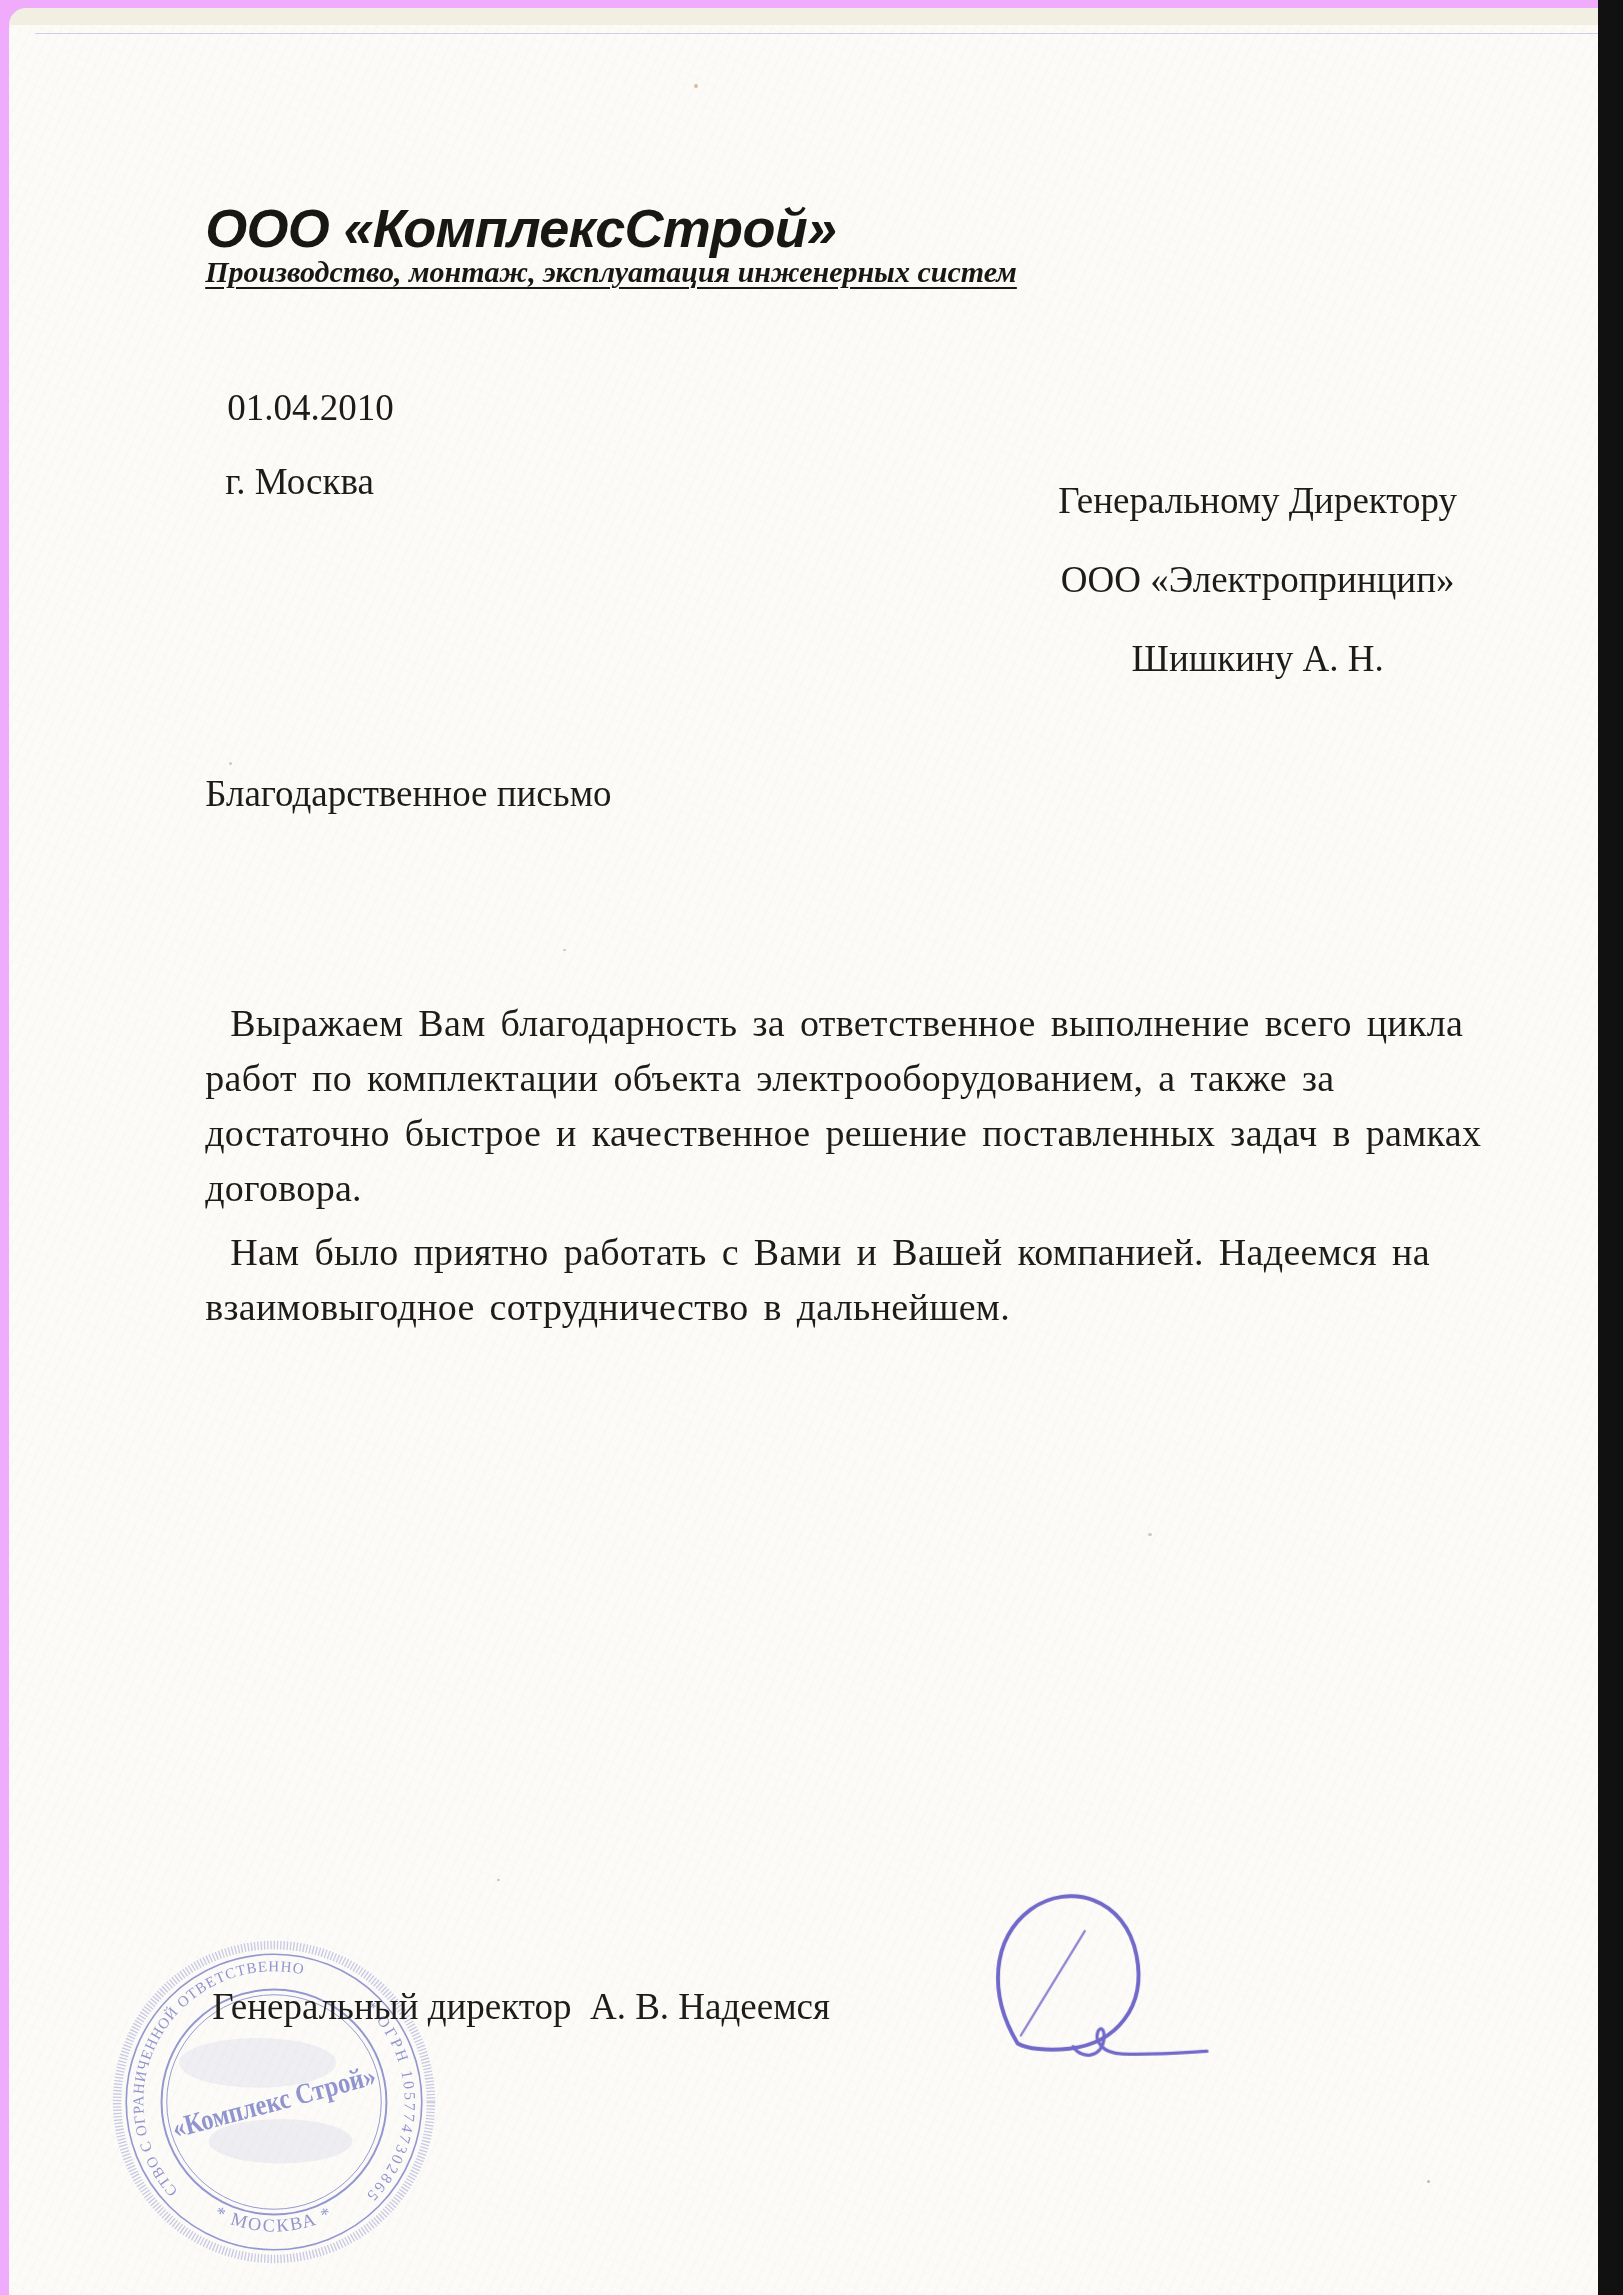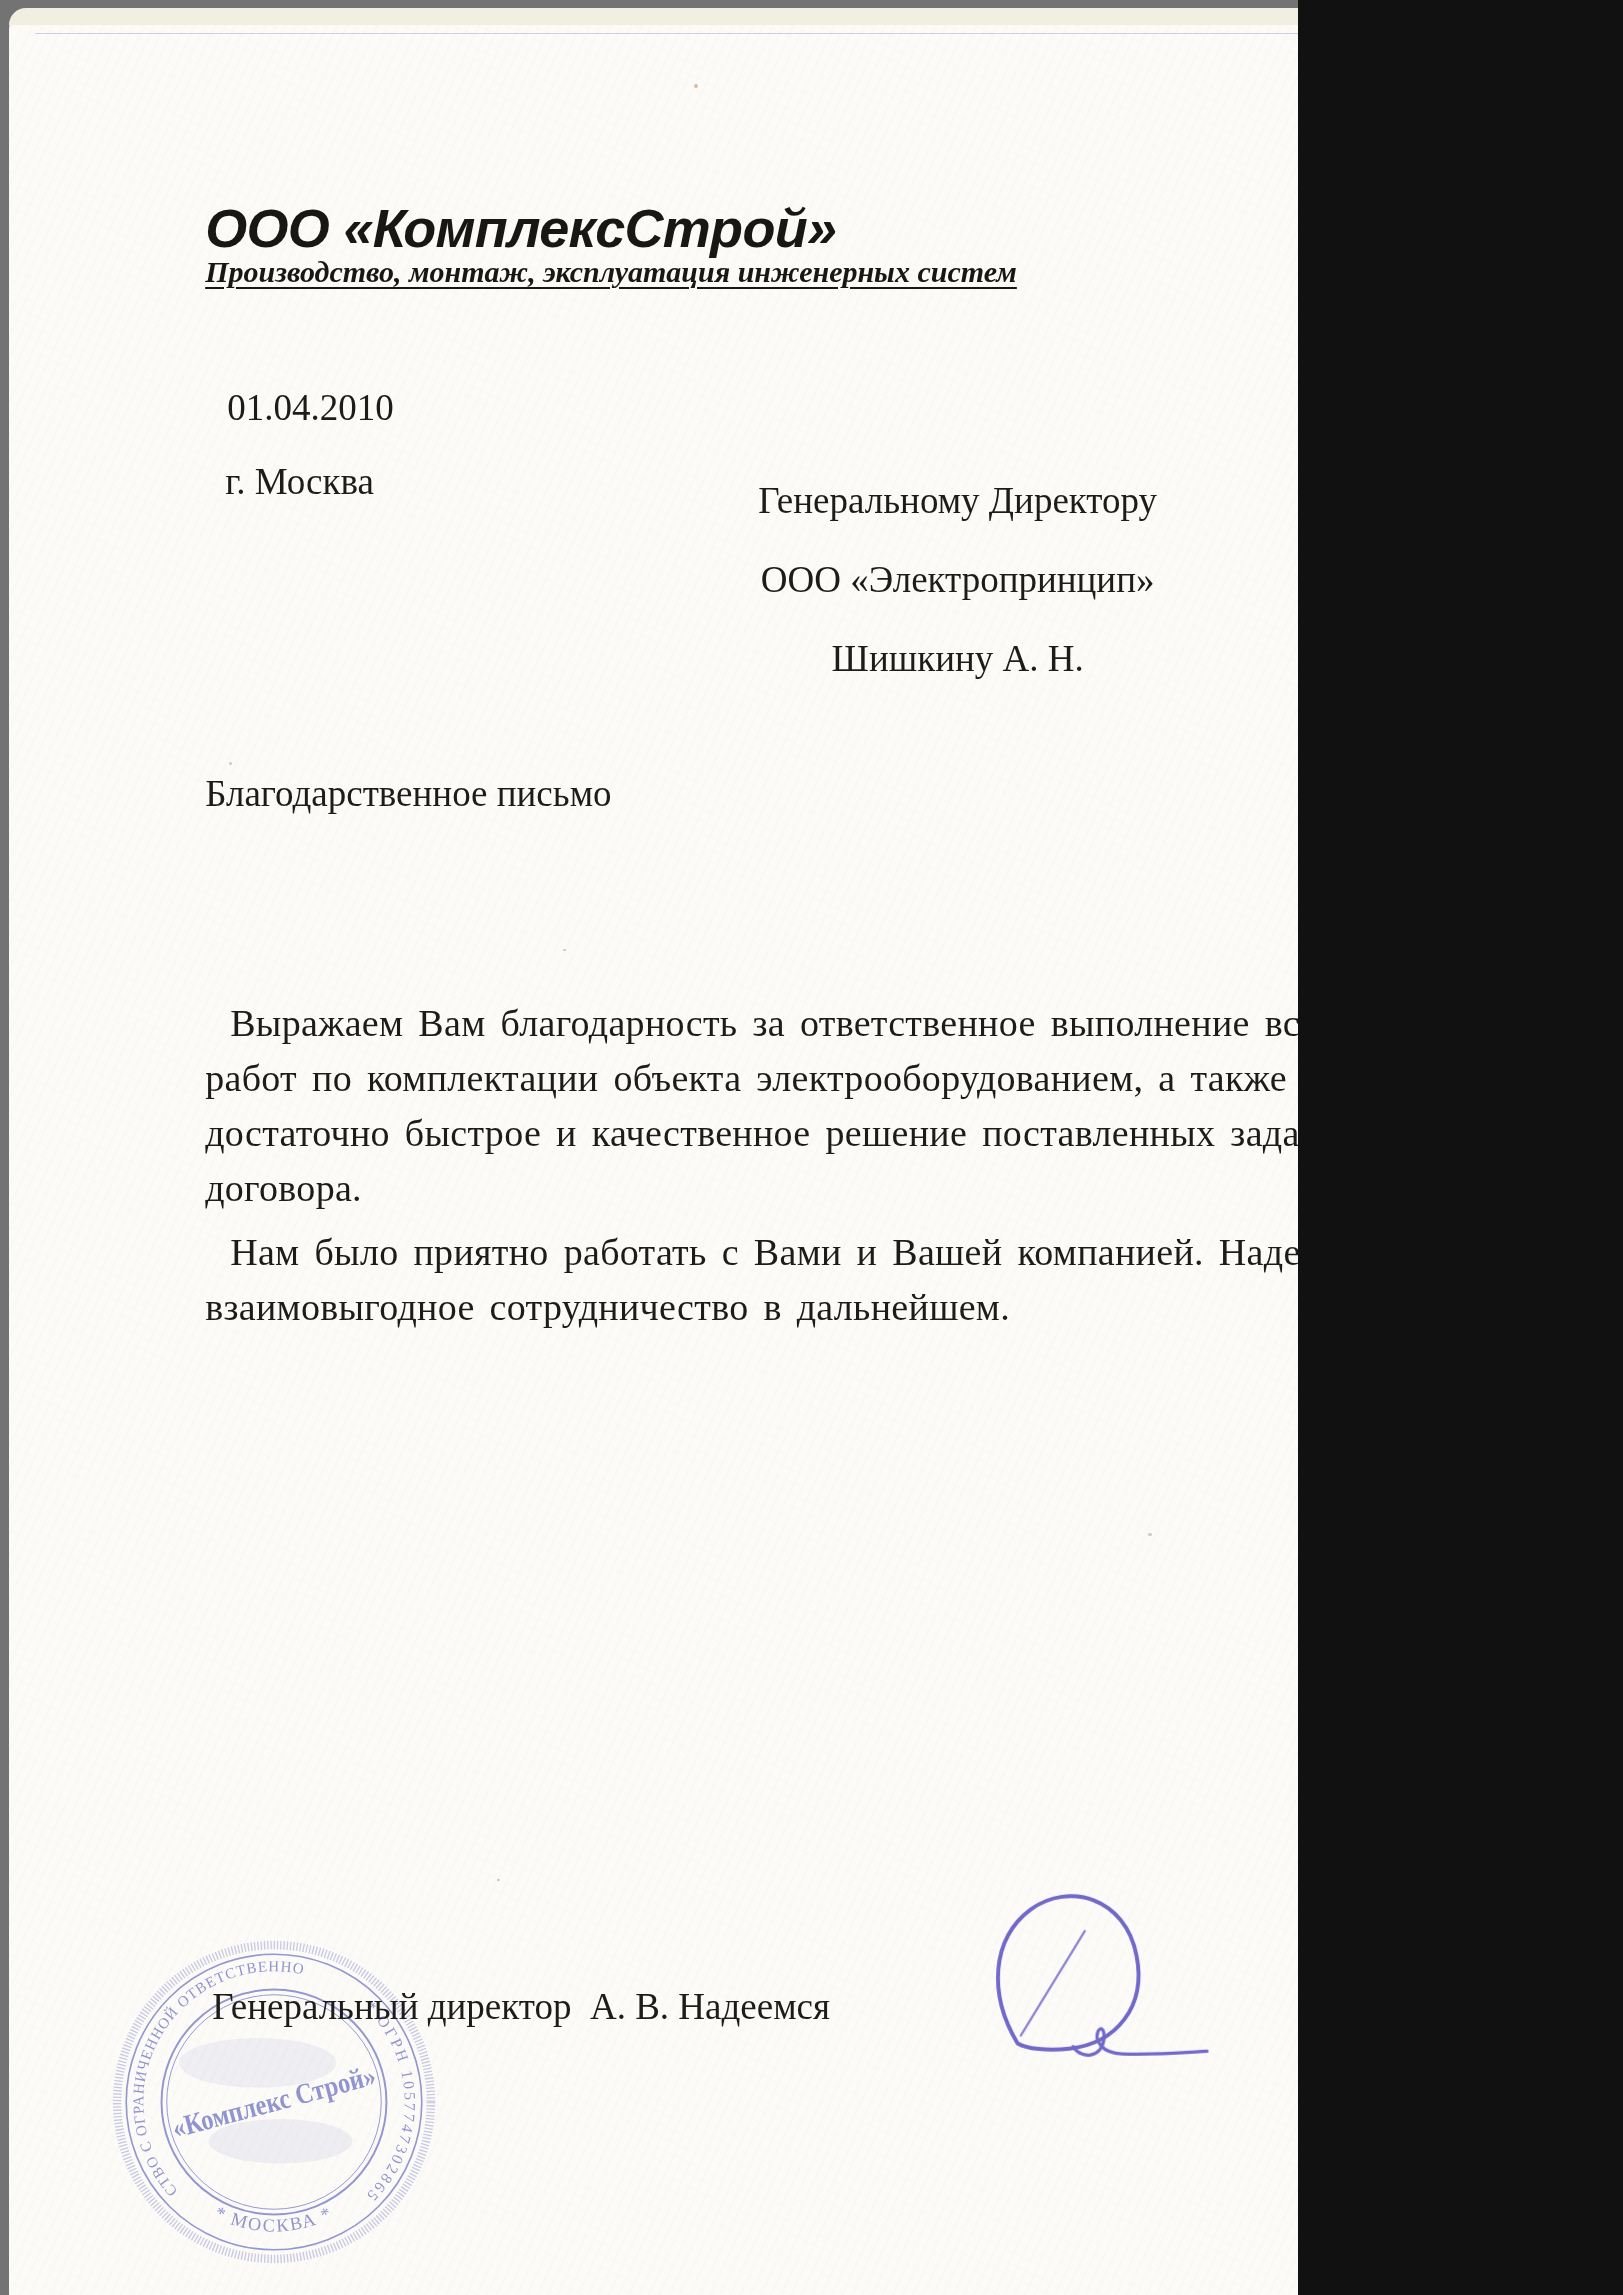--- a/index.html
+++ b/index.html
@@ -1,16 +1,16 @@
 <!DOCTYPE html>
 <html style="font-size:10.5px"><head>
 <meta charset="utf-8">
 <style>
   html,body{margin:0;padding:0;background:#111;}
-  #page{position:relative;width:1298px;height:2295px;background:#737373;overflow:hidden;
+  #page{position:relative;width:1598px;height:2295px;background:#f0abfc;overflow:hidden;
         font-family:"Liberation Serif",serif;color:#1d1c1a;}
   
   #paper{position:absolute;left:9.2px;top:7.9px;right:0;bottom:0;background:#fcfbf8;
          border-top-left-radius:22px;
          background-image:
            repeating-linear-gradient(115deg, rgba(210,205,195,.05) 0 2px, rgba(255,255,255,0) 2px 9.2px),
            repeating-linear-gradient(25deg, rgba(205,200,190,.04) 0 1.3px, rgba(255,255,255,0) 1.3px 11px);}
   #paper-edge-band{position:absolute;left:0;top:0;right:0;height:17px;background:#f1eee2;
          border-top-left-radius:22px;}
   #scanner-line{position:absolute;left:26px;top:25px;right:0;height:1.3px;background:rgba(95,110,190,.30);}

